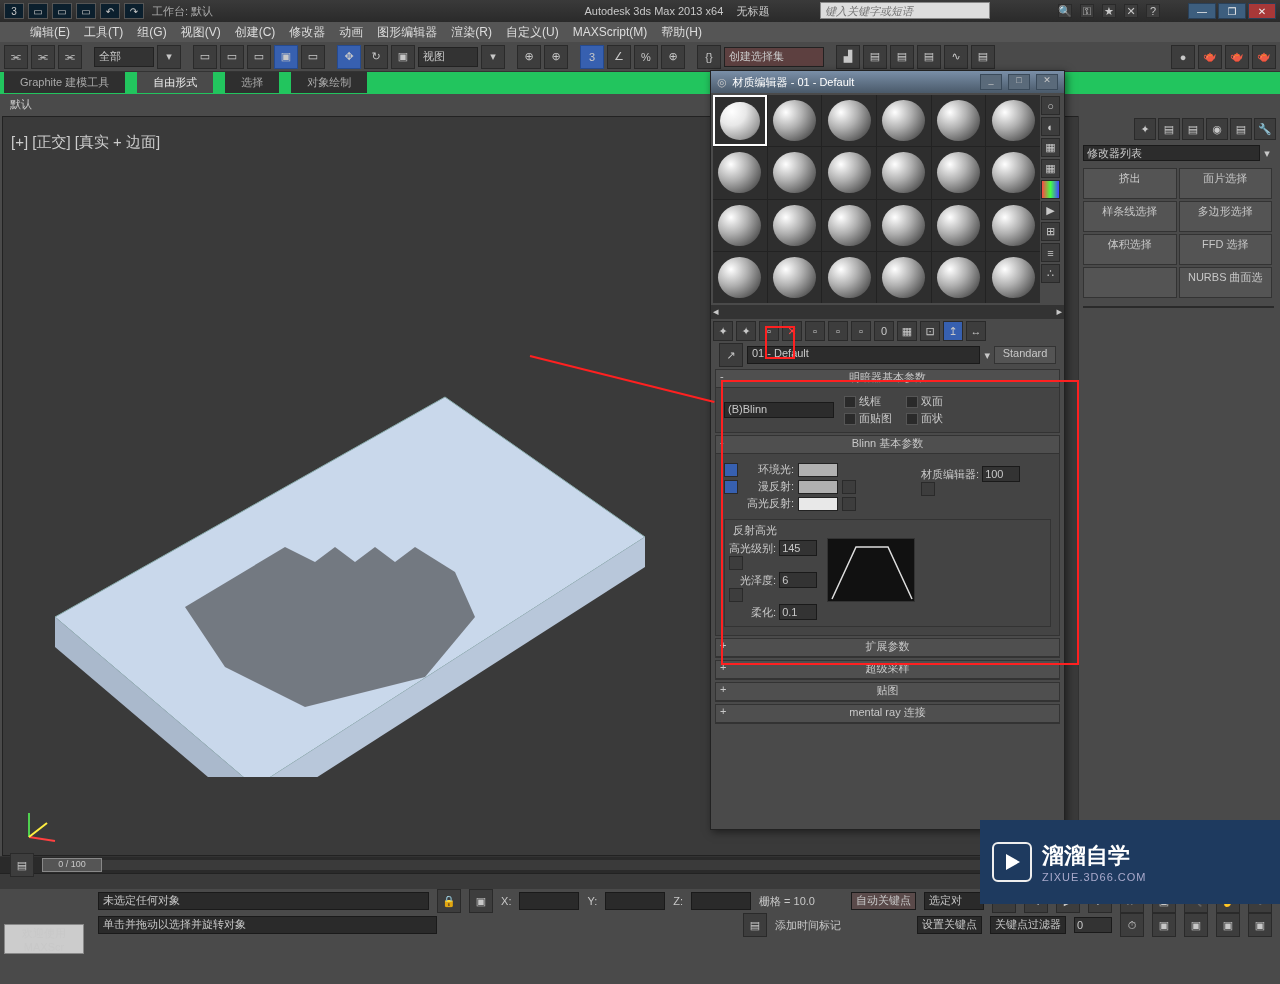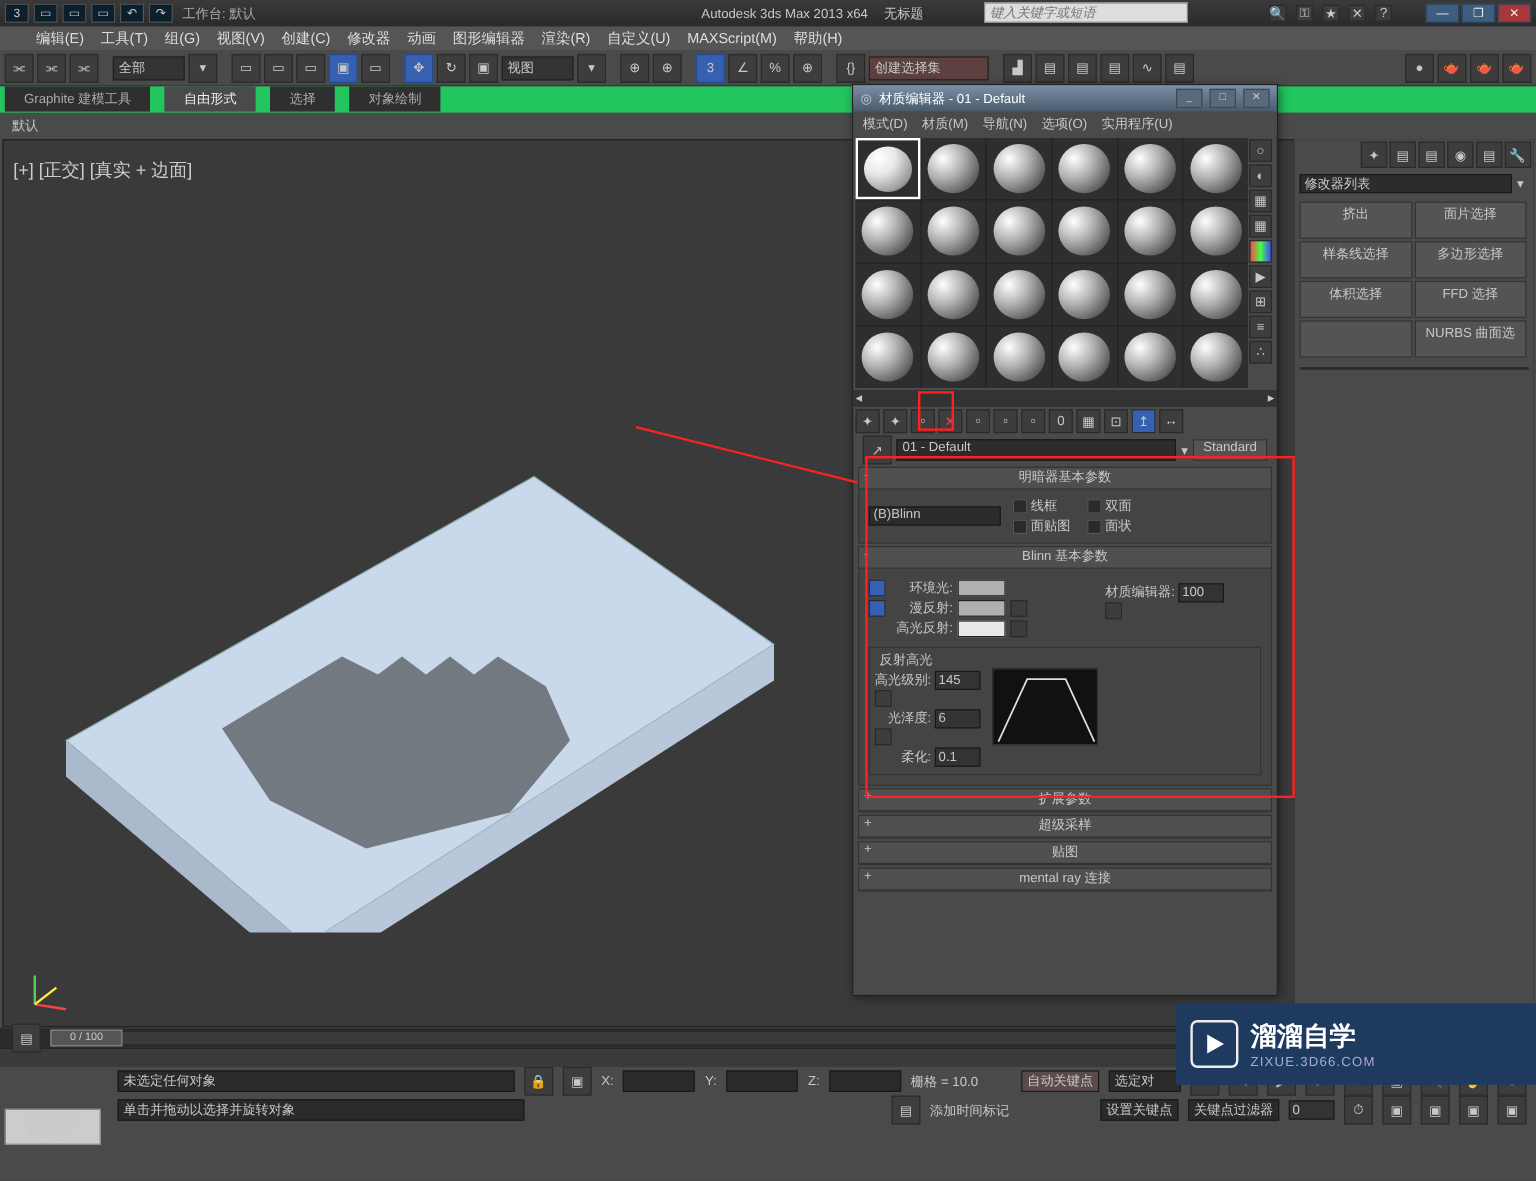--- a/index.html
+++ b/index.html
@@ -70,21 +70,21 @@
 .md-roll-h{height:18px;background:#4f4f4f;text-align:center;border-bottom:1px solid #333;position:relative}
 .md-roll-h .pm{position:absolute;left:4px}
 .md-roll-b{padding:6px 8px}
 .chk{width:12px;height:12px;background:#2a2a2a;border:1px solid #555;display:inline-block;vertical-align:middle;margin-right:3px}
 .fld{height:16px;background:#2c2c2c;border:1px solid #1a1a1a;padding:0 3px;display:inline-block;min-width:50px}
 .spin{height:16px;background:#333;border:1px solid #1a1a1a;padding:0 2px;display:inline-flex;align-items:center;width:38px}
 .sw-color{width:40px;height:14px;background:#b0b0b0;border:1px solid #222;display:inline-block;vertical-align:middle}
 .fgroup{border:1px solid #333;padding:4px;margin:2px 0}
 .fgroup-title{font-size:11px;margin-top:-10px;background:#444;display:inline-block;padding:0 4px}
 .spec-curve{width:88px;height:64px;background:#111;border:1px solid #333;position:relative}
-.watermark{position:absolute;right:0;bottom:80px;width:300px;height:68px;background:#1e3a5f;display:flex;align-items:center;gap:10px;padding:12px 12px}
+.watermark{position:absolute;right:0;bottom:80px;width:300px;height:84px;background:#1e3a5f;display:flex;align-items:center;gap:10px;padding:12px 12px}
 .wm-icon{width:40px;height:40px;border:2px solid #eee;border-radius:6px;display:flex;align-items:center;justify-content:center}
 .wm-txt{display:flex;flex-direction:column}
 .wm-txt .cn{font-size:22px;color:#fff;font-weight:bold}
 .wm-txt .en{font-size:11px;color:#aac;letter-spacing:1px}
 svg{display:block}
 </style>
 </head>
 <body>
 
 <div class="titlebar">
@@ -226,27 +226,20 @@
   <div class="rp-panel"></div>
 </div>
 
 <div class="matdlg">
   <div class="md-title">
     <span>◎</span>
     <span class="txt">材质编辑器 - 01 - Default</span>
     <div class="md-wbtn">_</div>
     <div class="md-wbtn">□</div>
     <div class="md-wbtn">✕</div>
-  </div>
-  <div class="md-menu">
-    <span>模式(D)</span>
-    <span>材质(M)</span>
-    <span>导航(N)</span>
-    <span>选项(O)</span>
-    <span>实用程序(U)</span>
   </div>
   <div class="md-swatches">
     <div class="sw-grid">
       <div class="sw sel">
           <div class="sphere" style="background:radial-gradient(circle at 30% 25%,#fff,#e8e8e8 35%,#999 75%,#222)"></div>
         </div>
       <div class="sw">
           <div class="sphere"></div>
         </div>
       <div class="sw">

